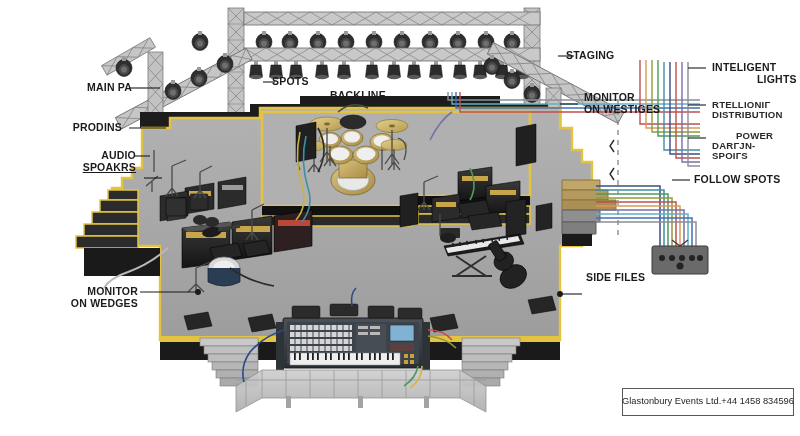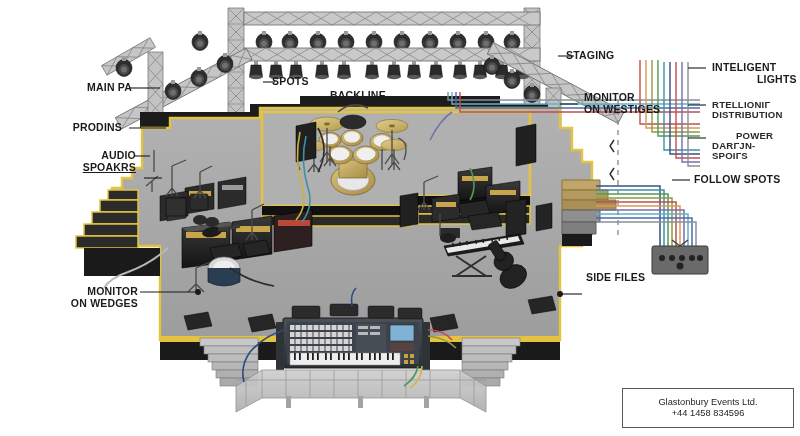--- a/index.html
+++ b/index.html
@@ -29,26 +29,26 @@
     white-space:pre;
   }
   .lbl.right{text-align:right;}
   .lbl.thin{font-weight:600;color:#2a2a2a;}
   .lbl.small{font-size:9.6px;line-height:10.6px;}
 
   
   #contact-box{
     position:absolute;
     left:622px;top:388px;
-    width:172px;height:40px;
+    width:172px;height:28px;
     background:#ffffff;
     border:1px solid #55595d;
     box-sizing:border-box;
     display:flex;
-    flex-direction:column;
+    flex-direction:row;
     align-items:center;
     justify-content:center;
   }
   #contact-box div{
     font-family:"Liberation Sans", sans-serif;
     font-size:9.3px;
     line-height:11.4px;
     color:#1f1f1f;
     white-space:pre;
   }

